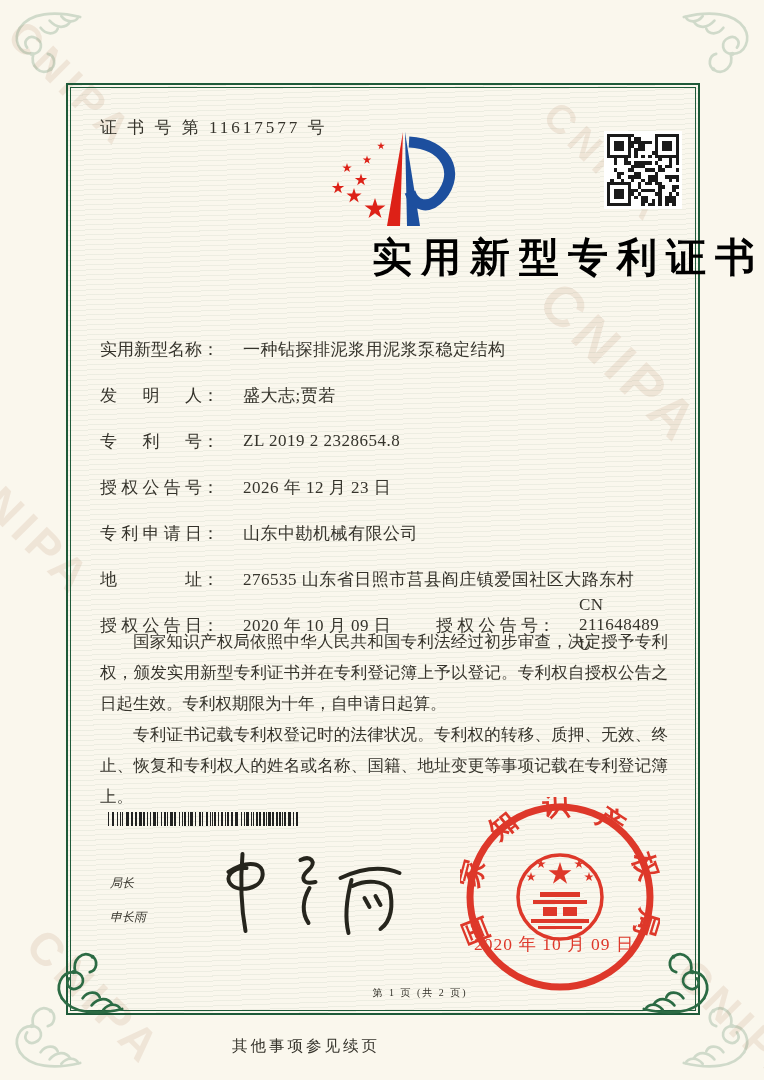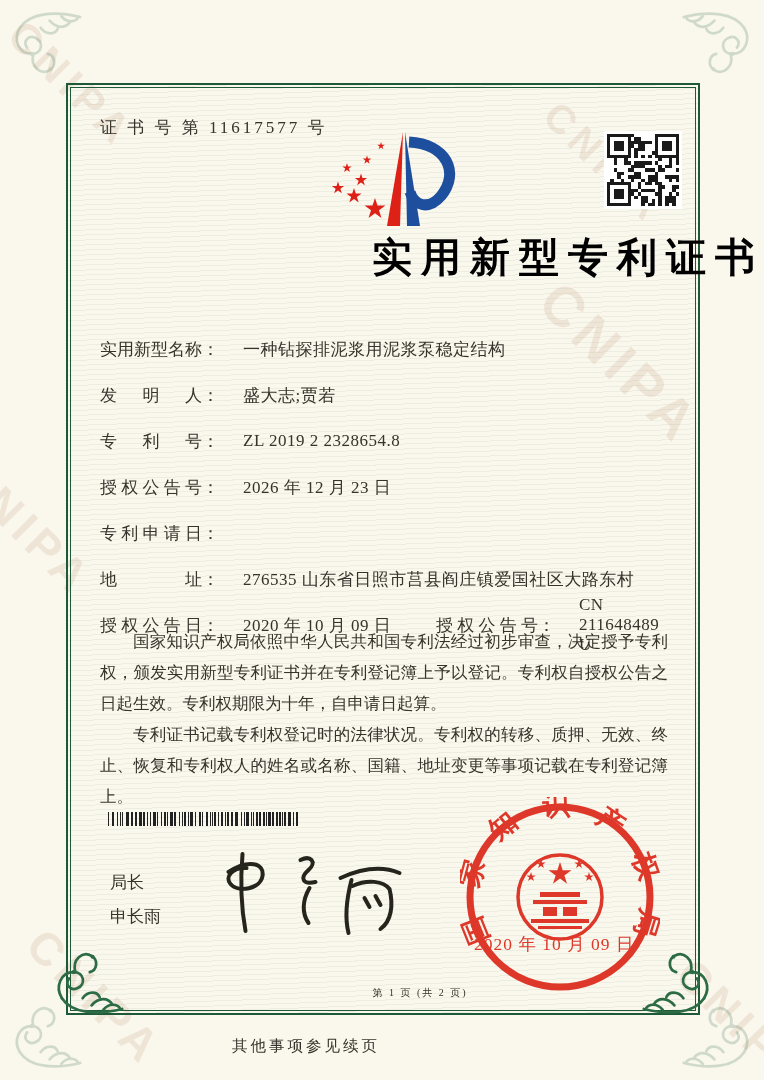--- a/index.html
+++ b/index.html
@@ -39,21 +39,21 @@
   .fvalue{flex:1;letter-spacing:.5px;margin-left:24px;}
   .fvalue.fixed{flex:none;width:193px;}
 
   .paras{position:absolute;left:100px;top:626px;width:568px;font-size:16.5px;
          line-height:1.88;text-align:justify;}
   .paras p{margin:0;text-indent:2em;}
 
   .barcode{position:absolute;left:108px;top:812px;width:194px;height:14px;}
   .barcode svg{width:100%;height:100%;display:block;}
 
-  .signer{position:absolute;left:110px;top:866px;font-size:17px;line-height:34px;}
+  .signer{position:absolute;left:110px;top:866px;font-size:12px;line-height:34px;font-style:italic;}
   .signature{position:absolute;left:212px;top:838px;width:195px;height:100px;}
 
   .seal{position:absolute;left:460px;top:797px;width:200px;height:200px;}
 
   .page-info{position:absolute;left:0;top:986px;width:764px;text-align:center;font-size:10px;letter-spacing:2px;padding-left:38px;}
   .footer-note{position:absolute;left:0;top:1036px;width:612px;text-align:center;font-size:15.5px;letter-spacing:3px;}
 
   .flourish{position:absolute;width:72px;height:72px;}
   .flo-bl{left:52px;top:946px;}
   .flo-br{left:642px;top:946px;transform:scaleX(-1);}
@@ -159,20 +159,21 @@
       <span class="fvalue">ZL 2019 2 2328654.8</span>
     </div>
     <div class="frow">
       <span class="flabel">授权公告号</span>
         <span class="fcolon">：</span>
       <span class="fvalue">2026 年 12 月 23 日</span>
     </div>
     <div class="frow">
       <span class="flabel">专利申请日</span>
         <span class="fcolon">：</span>
+      <span class="fvalue">山东中勘机械有限公司</span>
     </div>
     <div class="frow">
       <span class="flabel">地址</span>
         <span class="fcolon">：</span>
       <span class="fvalue">276535 山东省日照市莒县阎庄镇爱国社区大路东村</span>
     </div>
     <div class="frow">
       <span class="flabel">授权公告日</span>
         <span class="fcolon">：</span>
       <span class="fvalue fixed">2020 年 10 月 09 日</span>

